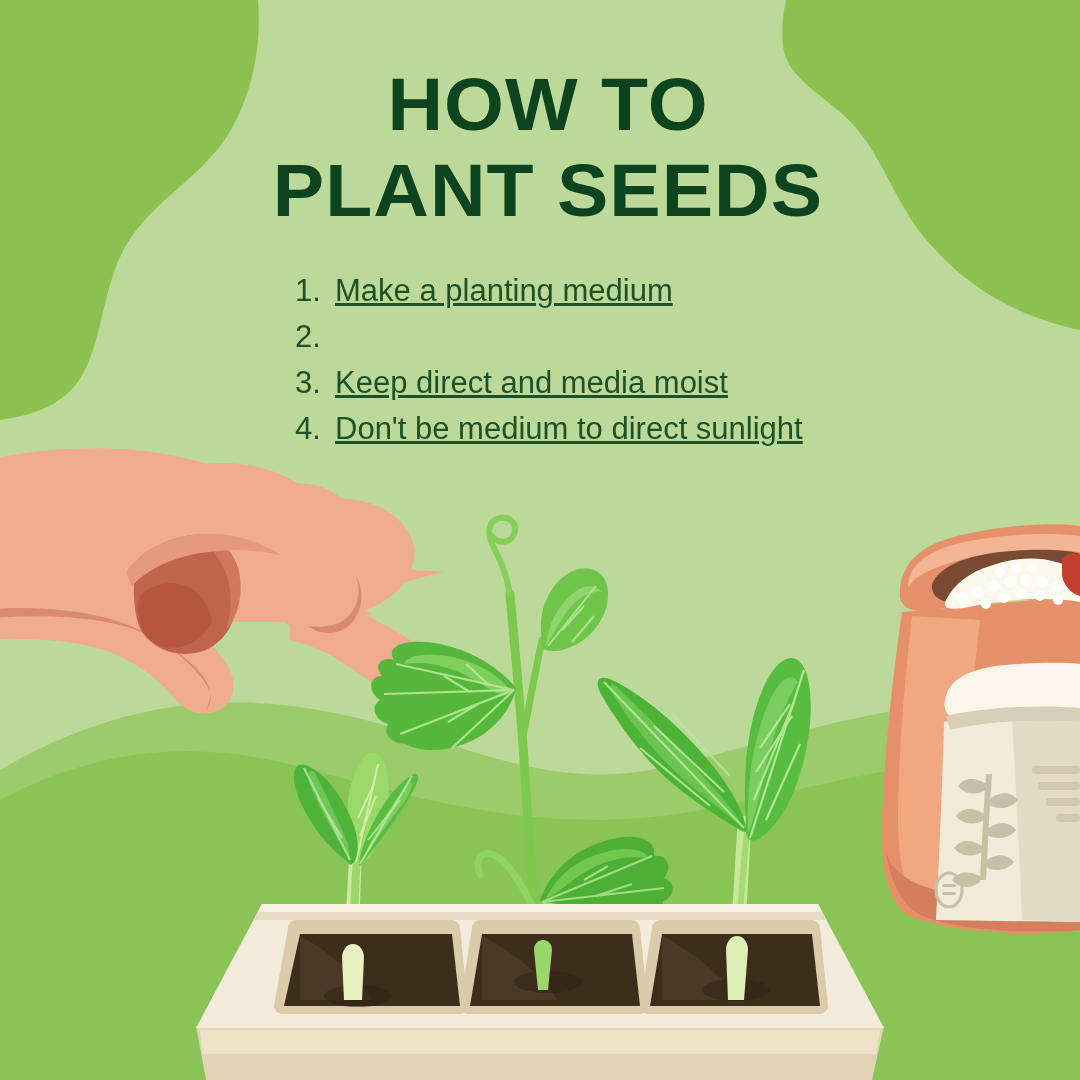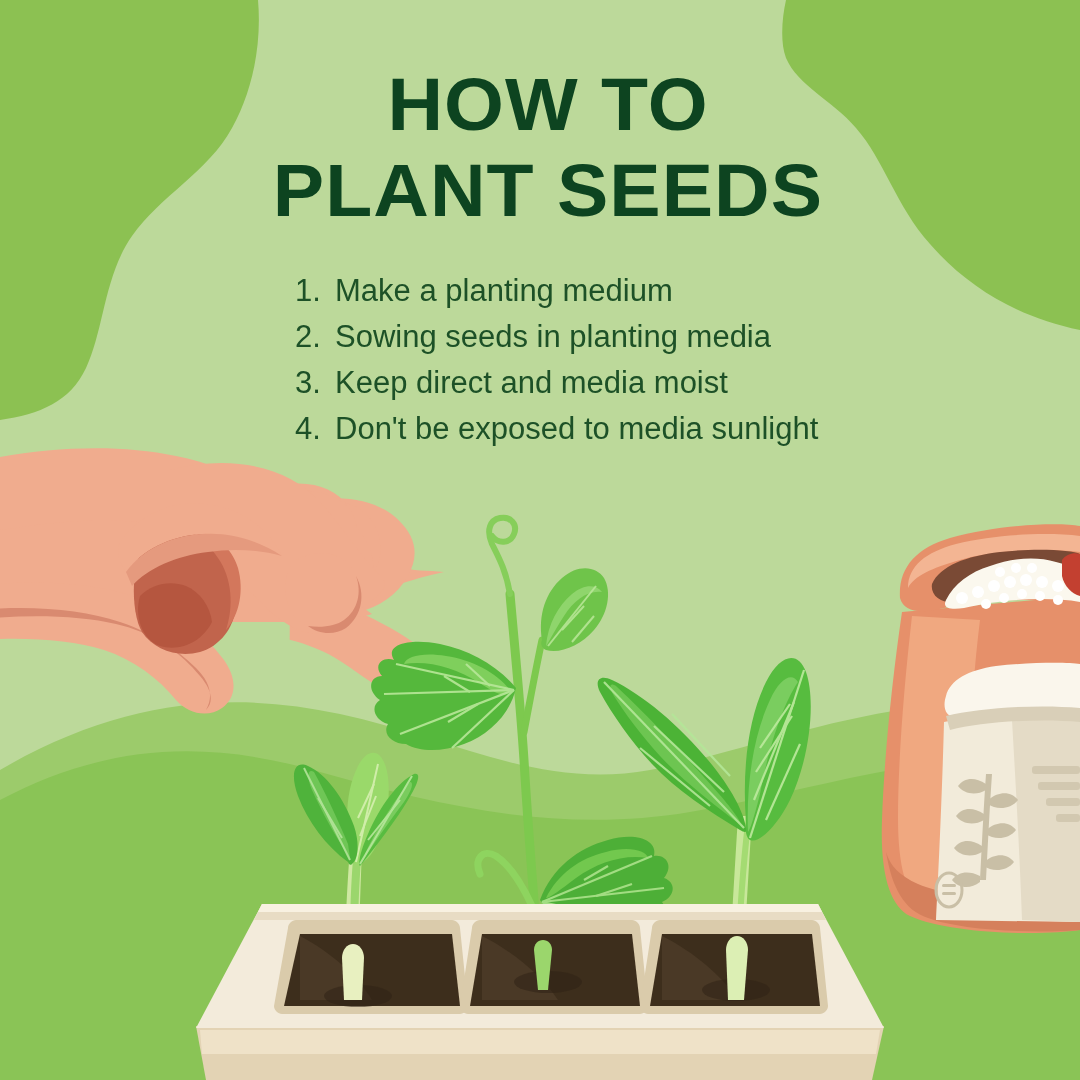--- a/index.html
+++ b/index.html
@@ -51,21 +51,21 @@
     color:#1D5127;
     font-size:31px;
     line-height:46px;
     white-space:nowrap;
   }
   .step-num {
     width:40px;
     flex:0 0 40px;
     color:#1D5127;
   }
-  .step-text { color:#1D5127; }
+  .step-text { color:#1D5127;text-decoration:underline; }
 </style>
 </head>
 <body>
 
 <div id="poster">
 
   <svg class="layer svg-layer" viewBox="0 0 1080 1080">
     <rect x="0" y="0" width="1080" height="1080" fill="#BCD99A"></rect>
 
     <path fill="#8CC152" d="M0,0 L258,0 C262,46 252,92 232,128 C208,172 160,196 132,236
@@ -86,29 +86,28 @@
     <span class="title-line">PLANT SEEDS</span>
   </div>
 
   <ol id="steps-block" style="list-style:none;">
     <li class="step-row">
       <span class="step-num">1.</span>
       <span class="step-text">Make a planting medium</span>
     </li>
     <li class="step-row">
       <span class="step-num">2.</span>
-      <span class="step-text">Sowing seeds in planting media</span>
     </li>
     <li class="step-row">
       <span class="step-num">3.</span>
       <span class="step-text">Keep direct and media moist</span>
     </li>
     <li class="step-row">
       <span class="step-num">4.</span>
-      <span class="step-text">Don't be exposed to media sunlight</span>
+      <span class="step-text">Don't be medium to direct sunlight</span>
     </li>
   </ol>
 
   <svg class="layer svg-layer" viewBox="0 0 1080 1080" style="z-index:10;">
 
     <g>
 
       <path fill="#F0AC8E" d="M-40,470 C20,458 86,452 140,462 C208,474 252,498 282,528
            C300,546 310,560 322,566 C318,546 318,530 330,520
            C344,510 362,516 372,530 C384,546 390,560 400,566

